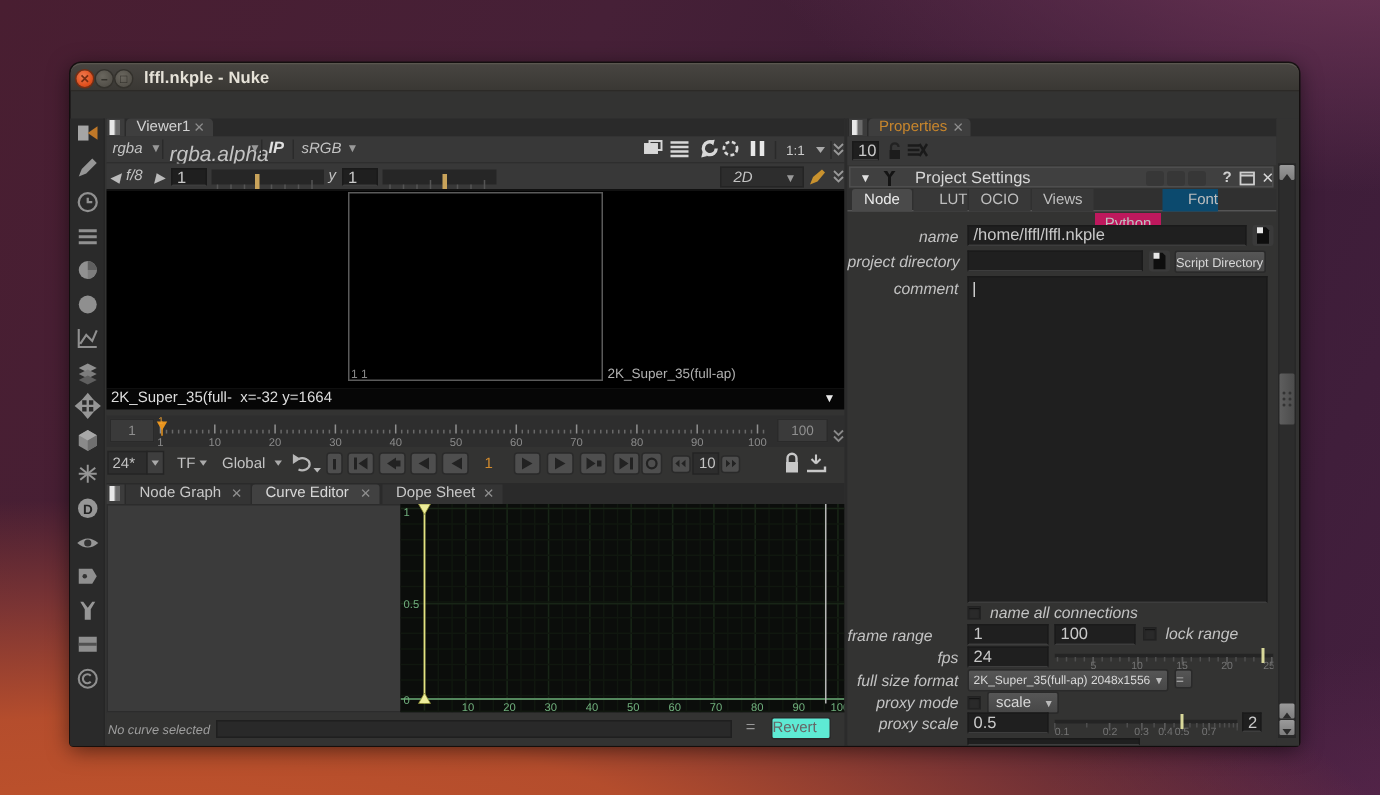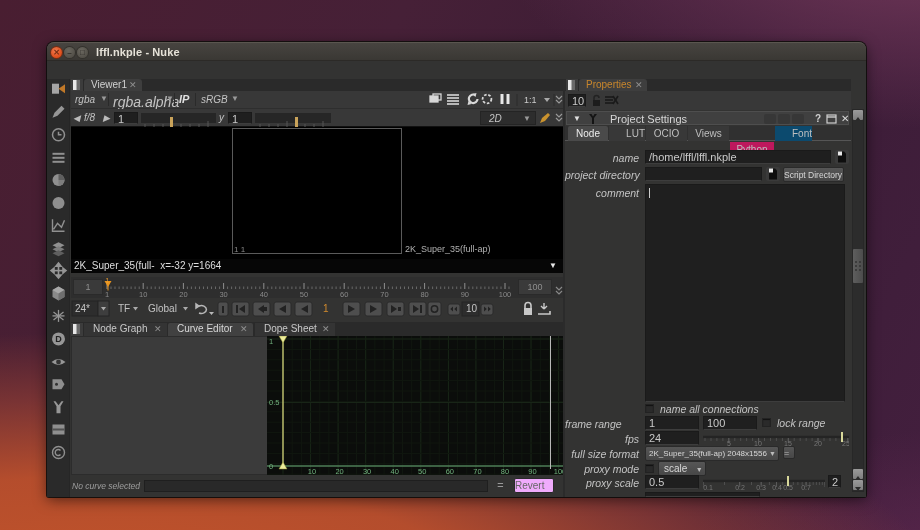--- a/index.html
+++ b/index.html
@@ -533,21 +533,21 @@
           <line x1="283.5" y1="0" x2="283.5" y2="133" stroke="#b8b8b8"></line>
           <line x1="16" y1="0" x2="16" y2="133" stroke="#e3e382" stroke-width="1.2"></line>
           <path d="M12 0 h8 l-4 7 z" fill="#eded9a" stroke="#8a8a30" stroke-width="0.5"></path>
           <path d="M16 126 l-4 7 h8 z" fill="#eded9a" stroke="#8a8a30" stroke-width="0.5"></path>
         </svg></div>
 
     <div class="abs" style="left:0;top:396px;width:492px;height:22px;background:#333332">
       <span class="lbl" style="left:1px;top:6px;color:#9e9e9e;font-size:8.5px">No curve selected</span>
       <div class="inp" style="left:73px;top:5px;width:344px;height:12px;background:#292929;border-color:#1f1f1f"></div>
       <span class="lbl" style="left:426px;top:4px;color:#999">=</span>
-      <div class="btn" style="left:443px;top:3px;width:40px;height:15px;background:#f0abfc;color:#666;line-height:14px;font-size:10px">Revert</div>
+      <div class="btn" style="left:443px;top:3px;width:40px;height:15px;background:#5eead4;color:#666;line-height:14px;font-size:10px">Revert</div>
     </div>
   </div>
 
   <div class="pane" style="left:516px;top:37px;width:2px;height:418px;background:#2b2b2b"></div>
 
   <div class="pane" id="rp" style="left:518px;top:37px;width:286px;height:418px">
     <div class="abs darkbar" style="left:0;top:0;width:286px;height:12px"></div>
     <div class="abs" style="left:1px;top:0;width:12px;height:12px;background:#3c3c3c">
       <div class="abs" style="left:2px;top:1px;width:7px;height:10px;background:linear-gradient(90deg,#e8e8e8 40%,#6a6a6a 60%)"></div>
     </div>

